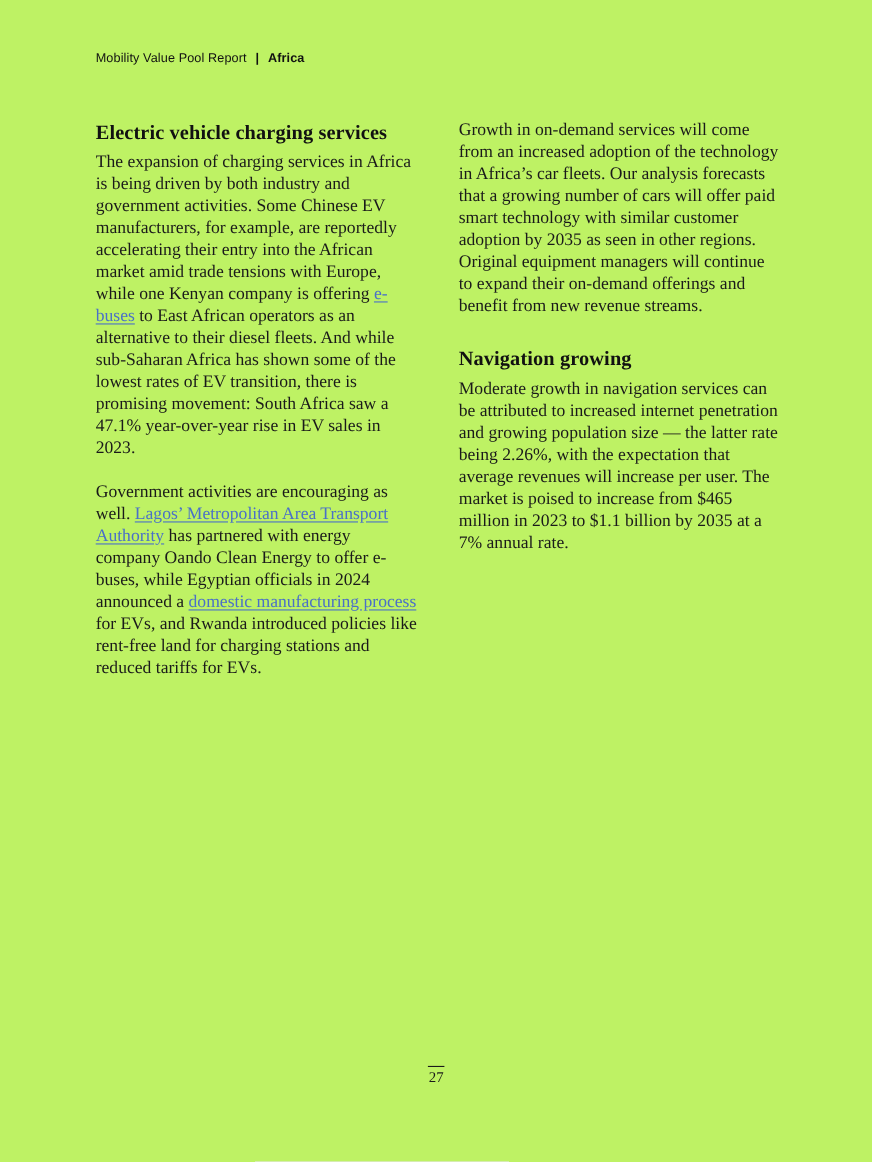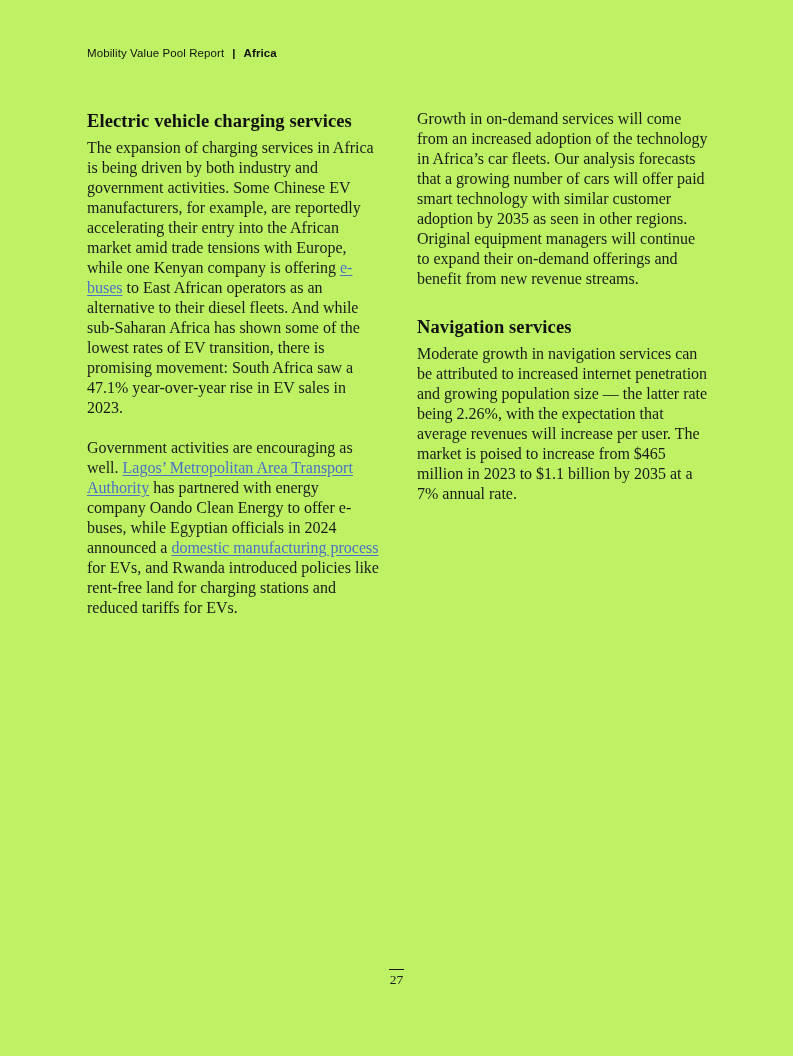--- a/index.html
+++ b/index.html
@@ -91,21 +91,21 @@
   <main class="columns">
 
     <section class="col">
       <h2 class="heading">Electric vehicle charging services</h2>
       <p class="body"><span>The expansion of charging services in Africa is being driven by both industry and government activities. Some Chinese EV manufacturers, for example, are reportedly accelerating their entry into the African market amid trade tensions with Europe, while one Kenyan company is offering </span><a class="link">e-buses</a><span> to East African operators as an alternative to their diesel fleets. And while sub-Saharan Africa has shown some of the lowest rates of EV transition, there is promising movement: South Africa saw a 47.1% year-over-year rise in EV sales in 2023.</span></p>
       <p class="body"><span>Government activities are encouraging as well. </span><a class="link">Lagos’ Metropolitan Area Transport Authority</a><span> has partnered with energy company Oando Clean Energy to offer e-buses, while Egyptian officials in 2024 announced a </span><a class="link">domestic manufacturing process</a><span> for EVs, and Rwanda introduced policies like rent-free land for charging stations and reduced tariffs for EVs.</span></p>
     </section>
 
     <section class="col">
       <p class="body">Growth in on-demand services will come from an increased adoption of the technology in Africa’s car fleets. Our analysis forecasts that a growing number of cars will offer paid smart technology with similar customer adoption by 2035 as seen in other regions. Original equipment managers will continue to expand their on-demand offerings and benefit from new revenue streams.</p>
-      <h2 class="heading heading--second">Navigation services</h2>
+      <h2 class="heading heading--second">Navigation growing</h2>
       <p class="body">Moderate growth in navigation services can be attributed to increased internet penetration and growing population size — the latter rate being 2.26%, with the expectation that average revenues will increase per user. The market is poised to increase from $465 million in 2023 to $1.1 billion by 2035 at a 7% annual rate.</p>
     </section>
 
   </main>
 
   <footer class="doc-footer">
     <span class="pagenum">27</span>
   </footer>
 
 </div>

